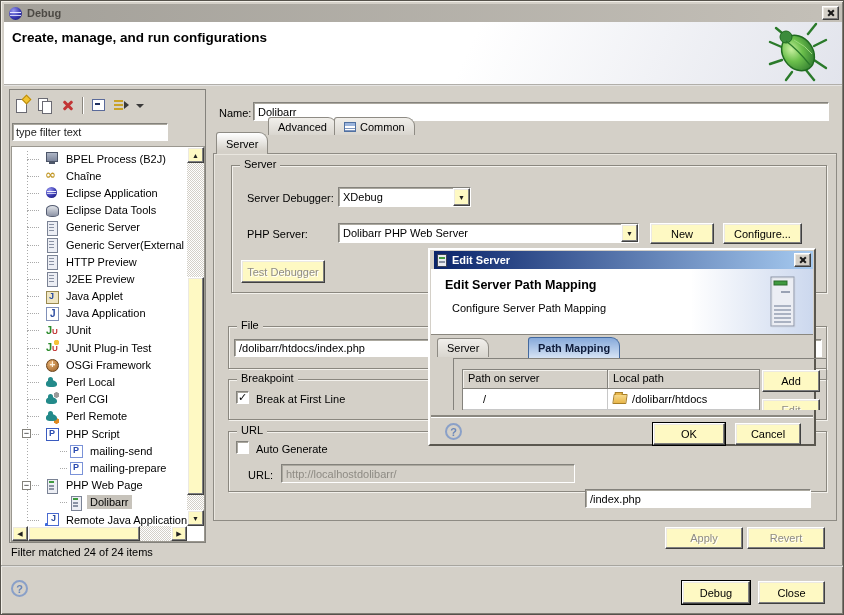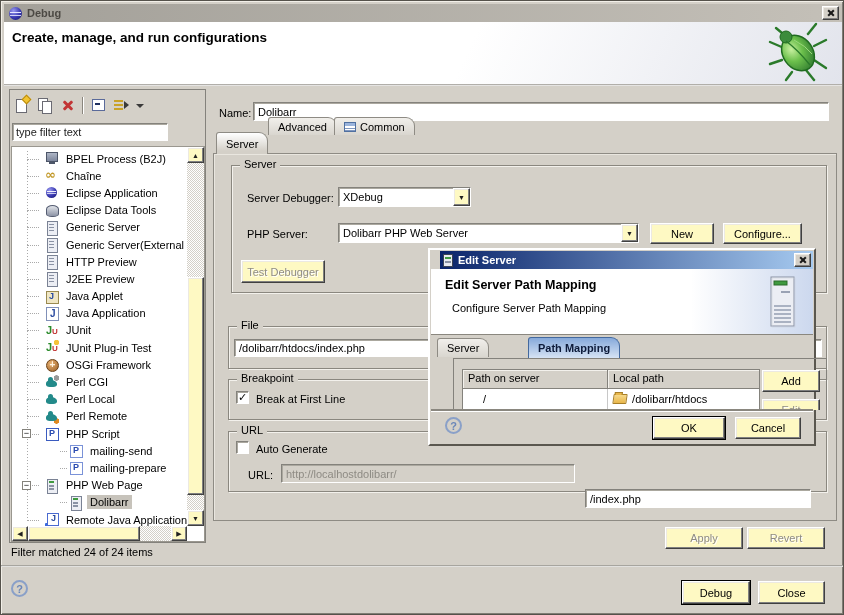--- a/index.html
+++ b/index.html
@@ -123,21 +123,21 @@
   .btn.default { box-shadow:0 0 0 1px #000, inset -1px -1px 0 #808080, inset 1px 1px 0 #ece9e2; }
   .btn.disabled { color:#8e8b84; text-shadow:1px 1px 0 #ffffff; }
   .cb { position:absolute; width:13px; height:13px; background:#fff; border:1px solid; border-color:#84827c #fff #fff #84827c; box-shadow:inset 1px 1px 0 #aba89f; font:bold 11px/11px "DejaVu Sans",sans-serif; text-align:center; }
   .cb.checked::before { content:"✓"; }
   .disabled-field { background:#d4d0c8; color:#8e8b84; }
   .hsep { position:absolute; left:0; width:844px; height:2px; background:linear-gradient(#8a877f,#ffffff); }
   .help { position:absolute; width:17px; height:17px; border-radius:50%; border:2px solid #8aa0c8; color:#6a86b8; font:bold 11px/14px "Liberation Sans",sans-serif; text-align:center; }
   .help::before { content:"?"; }
   
   .dialog { position:absolute; left:427px; top:247px; width:388px; height:198px; background:#d4d0c8; border:2px solid; border-color:#ffffff #5a574f #5a574f #ffffff; z-index:10; }
-  .d-titlebar { position:absolute; left:10px; top:1px; right:1px; height:18px; background:linear-gradient(to right,#0a246a,#a6caf0); display:flex; align-items:center; }
+  .d-titlebar { position:absolute; left:4px; top:1px; right:1px; height:18px; background:linear-gradient(to right,#0a246a,#a6caf0); display:flex; align-items:center; }
   .d-title-icon { position:relative; width:10px; height:13px; margin:0 5px 0 3px; background:#e8eaf0; border:1px solid #3a4254; flex:none; }
   .d-title-icon::after { content:""; position:absolute; left:1px; top:2px; width:6px; height:2px; background:#3f9a3f; box-shadow:0 4px 0 #8a92a4; }
   .d-title-text { color:#fff; font-weight:bold; }
   .d-titlebar .xbtn { top:2px; right:2px; }
   .d-header { position:absolute; left:1px; top:19px; right:1px; height:66px; background:linear-gradient(to right,#ffffff 68%,#ccd8ee); border-bottom:1px solid #8a877f; }
   .d-heading { position:absolute; left:14px; top:9px; font-size:12.5px; font-weight:bold; }
   .d-subheading { position:absolute; left:21px; top:33px; }
   .d-tower { position:absolute; right:14px; top:6px; }
   .d-body { position:absolute; left:1px; top:86px; right:1px; bottom:1px; }
   .dtab { height:19px; top:2px; }
@@ -147,21 +147,21 @@
   .d-thead { display:flex; height:19px; }
   .d-th { background:#d4d0c8; border-right:1px solid #84827c; border-bottom:1px solid #84827c; box-shadow:inset 1px 1px 0 #f3f1ec; padding:2px 5px; }
   .d-th:first-child { width:146px; } .d-th:last-child { width:152px; border-right:none; }
   .d-tr { display:flex; height:20px; background:#fff; align-items:center; }
   .d-td { padding:0 5px; display:flex; align-items:center; }
   .d-td:first-child { width:146px; border-right:1px solid #c8c8c8; padding-left:20px; height:100%; }
   .d-td:last-child { width:152px; }
   .d-tr.stub { height:14px; border-top:1px solid #c8c8c8; }
   .folder { position:relative; width:14px; height:10px; margin-right:5px; background:linear-gradient(#f6d98a,#e8b64a); border:1px solid #a87f28; border-radius:1px; flex:none; transform:skewX(-8deg); }
   .folder::before { content:""; position:absolute; left:0; top:-3px; width:6px; height:2px; background:#e8b64a; border:1px solid #a87f28; border-bottom:none; }
-  .d-bottom { position:absolute; left:0; right:0; bottom:0; height:34px; border-top:2px solid; border-color:#8a877f; box-shadow:inset 0 1px 0 #ffffff; }
+  .d-bottom { position:absolute; left:0; right:0; bottom:0; height:28px; border-top:2px solid; border-color:#8a877f; box-shadow:inset 0 1px 0 #ffffff; }
 </style>
 </head>
 <body>
 
 <div id="window">
 
   <div class="titlebar">
     <span class="title-icon"></span>
     <span class="title-text">Debug</span>
     <span class="xbtn"></span>
@@ -268,27 +268,27 @@
             <span class="ti ic-junit-plugin"></span>
             <span class="tlabel">JUnit Plug-in Test</span>
           </div>
           <div class="trow">
 
             <span class="ti ic-osgi"></span>
             <span class="tlabel">OSGi Framework</span>
           </div>
           <div class="trow">
 
+            <span class="ti ic-perl"></span>
+            <span class="tlabel">Perl Local</span>
+          </div>
+          <div class="trow">
+
             <span class="ti ic-perl-cgi"></span>
             <span class="tlabel">Perl CGI</span>
-          </div>
-          <div class="trow">
-
-            <span class="ti ic-perl"></span>
-            <span class="tlabel">Perl Local</span>
           </div>
           <div class="trow">
 
             <span class="ti ic-perl-remote"></span>
             <span class="tlabel">Perl Remote</span>
           </div>
           <div class="trow">
             <span class="expander exp">−</span>
             <span class="ti ic-php"></span>
             <span class="tlabel">PHP Script</span>

